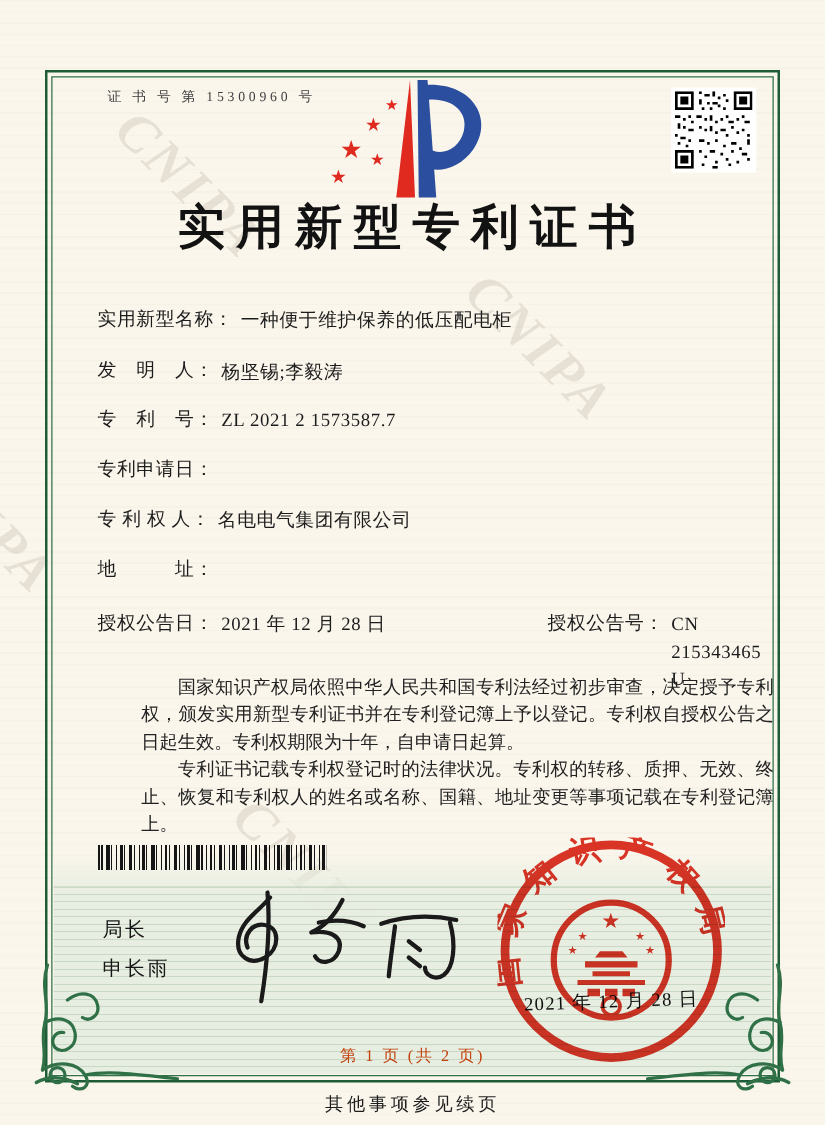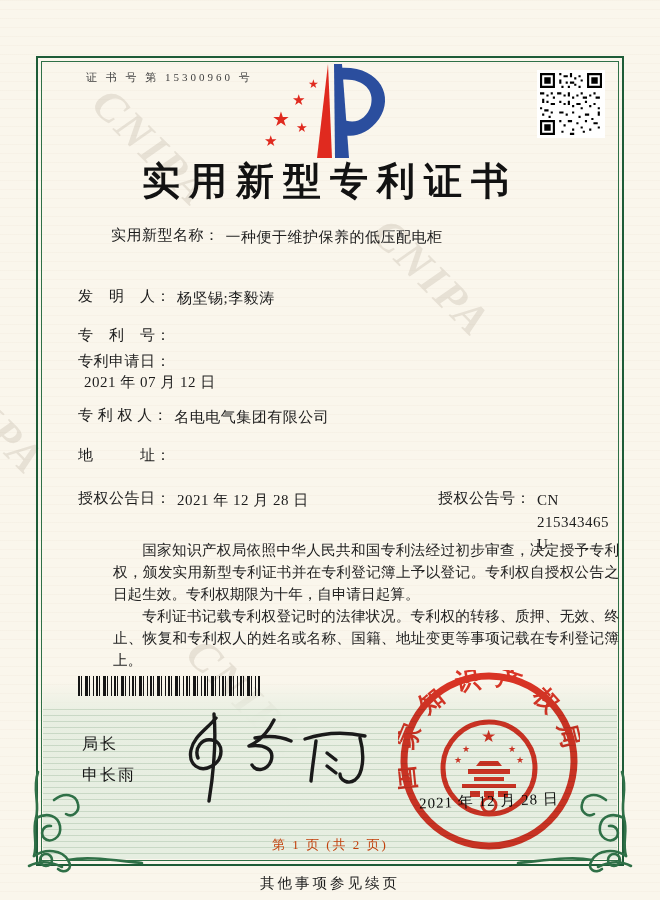--- a/index.html
+++ b/index.html
@@ -129,34 +129,34 @@
       M0,9h2v1h-2z M3,10h1v1h-1z M5,9h1v1h-1z M6,11h1v1h-1z M1,12h1v2h-1z M3,13h1v1h-1z M5,14h2v1h-2z M0,16h1v1h-1z M2,17h2v1h-2z M5,18h1v1h-1z M1,19h1v1h-1z M4,20h1v1h-1z
       M8,9h2v1h-2z M11,10h1v1h-1z M13,9h1v2h-1z M15,11h1v1h-1z M17,10h1v1h-1z M19,9h1v1h-1z M20,11h2v1h-2z M23,10h1v1h-1z M25,9h1v1h-1z M26,11h2v1h-2z
       M9,13h1v1h-1z M11,14h1v1h-1z M13,13h1v2h-1z M15,15h1v1h-1z M17,14h2v1h-2z M19,16h1v1h-1z M21,13h1v1h-1z M23,15h1v1h-1z M25,14h1v1h-1z M27,16h1v1h-1z
       M9,18h2v1h-2z M12,19h1v1h-1z M15,18h1v1h-1z M18,20h1v1h-1z M21,19h2v1h-2z M24,21h1v1h-1z M27,18h1v2h-1z
       M9,22h1v1h-1z M11,24h1v1h-1z M13,22h2v1h-2z M15,26h1v1h-1z M17,23h1v1h-1z M19,25h1v1h-1z M21,22h1v1h-1z M23,26h1v1h-1z M25,23h2v1h-2z M27,25h1v1h-1z M10,27h1v1h-1z M14,28h2v1h-2z M20,27h1v1h-1z"></path>
   </g>
 </svg>
 
 <div class="title">实用新型专利证书</div>
 
-<div class="field" style="top:226px;margin-left:33px;">
+<div class="field" style="top:246px;">
   <span class="lab">实用新型名称：</span>
   <span class="val">一种便于维护保养的低压配电柜</span>
 </div>
 <div class="field" style="top:287px;">
   <span class="lab">发　明　人：</span>
   <span class="val">杨坚锡;李毅涛</span>
 </div>
 <div class="field" style="top:326px;">
   <span class="lab">专　利　号：</span>
-</div>
-<div class="field" style="top:352px;flex-direction:column;">
+  <span class="val">ZL 2021 2 1573587.7</span>
+</div>
+<div class="field" style="top:366px;">
   <span class="lab">专利申请日：</span>
-  <span class="val">2021 年 07 月 12 日</span>
 </div>
 <div class="field" style="top:406px;">
   <span class="lab">专 利 权 人：</span>
   <span class="val">名电电气集团有限公司</span>
 </div>
 <div class="field" style="top:446px;">
   <span class="lab">地　　　址：</span>
 </div>
 <div class="field" style="top:489px;width:506px;">
   <span class="lab">授权公告日：</span>

